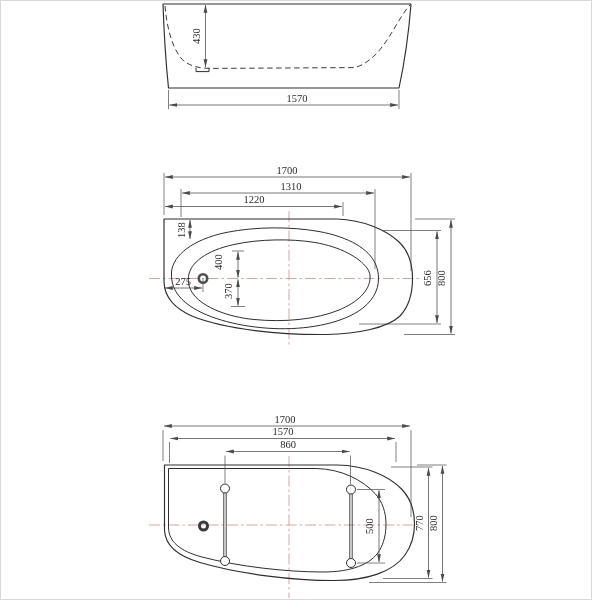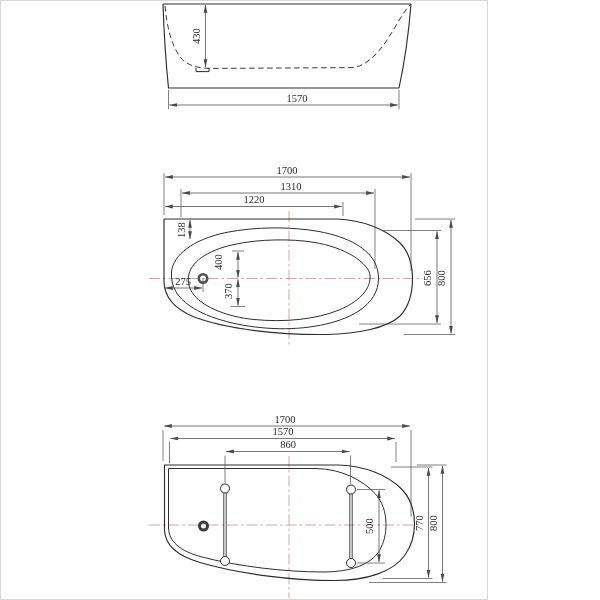--- a/index.html
+++ b/index.html
@@ -1,16 +1,16 @@
 <!DOCTYPE html>
 <html><head>
 <meta charset="utf-8">
 <style>
   html,body{margin:0;padding:0;background:#fff;}
-  .stage{position:relative;width:488px;height:600px;background:#ffffff;
+  .stage{position:relative;width:592px;height:600px;background:#ffffff;
          border:1px solid #d9d9d9;box-sizing:border-box;overflow:hidden;
          font-family:"Liberation Serif", serif;padding-left:48px;}
   svg{position:absolute;left:0;top:0;}
   .c   {fill:none;stroke:#2e2e2e;stroke-width:1.15;stroke-linejoin:round;}
   .cin {fill:none;stroke:#2e2e2e;stroke-width:1.0;stroke-linejoin:round;}
   .dash{fill:none;stroke:#3a3a3a;stroke-width:1.0;stroke-dasharray:5.5 3.5;}
   .cl  {fill:none;stroke:#cc9c9c;stroke-width:0.9;stroke-dasharray:11 3 2.5 3;}
   .ext {fill:none;stroke:#4a4a4a;stroke-width:0.7;}
   .dim {fill:none;stroke:#4a4a4a;stroke-width:0.75;
         marker-start:url(#arr);marker-end:url(#arr);}

